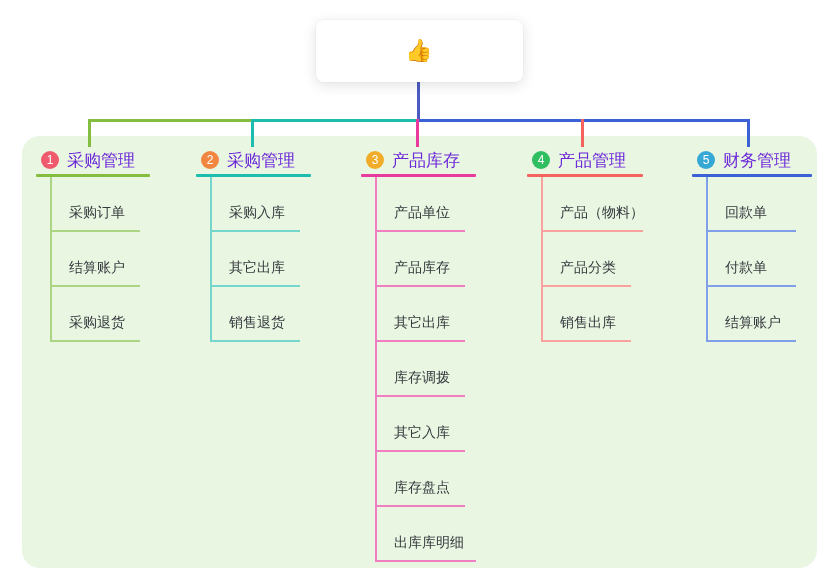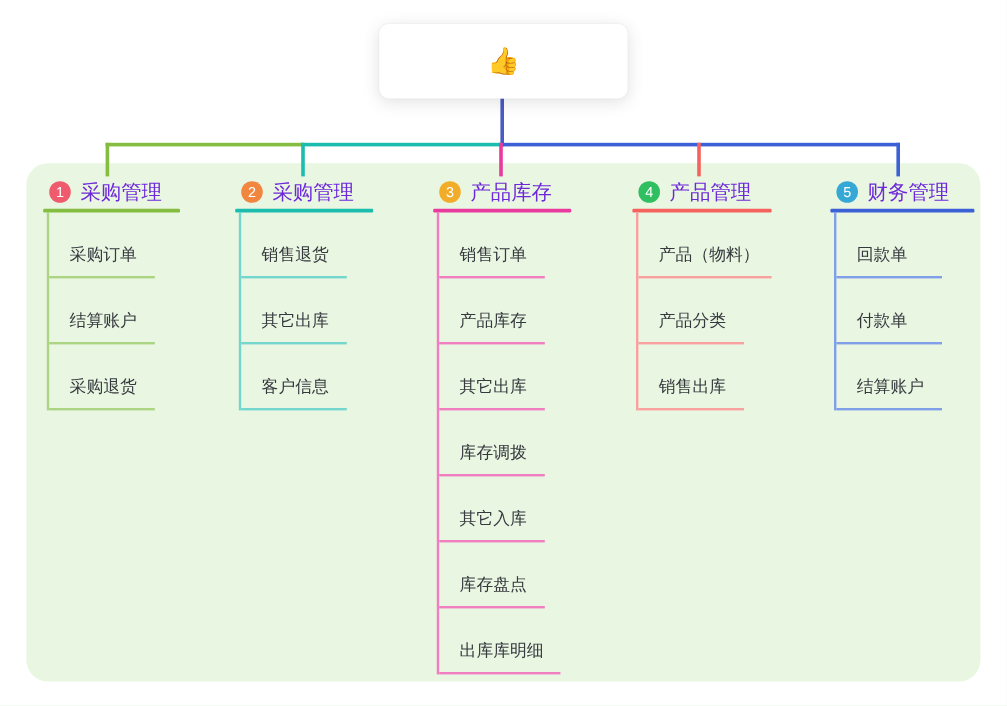--- a/index.html
+++ b/index.html
@@ -39,21 +39,21 @@
   .b2{left:361px;width:115px;}
   .b3{left:527px;width:116px;}
   .b4{left:692px;width:120px;}
   .branch-header{display:flex;align-items:center;gap:8px;height:28px;padding-left:5px;}
   .badge{
     width:18px;height:18px;border-radius:50%;flex:0 0 18px;
     color:#fff;font-size:12px;line-height:18px;text-align:center;background:var(--badge);
   }
   .branch-label{font-size:17px;color:#6d28d9;white-space:nowrap;}
   .branch-underline{height:3px;width:100%;background:var(--main);border-radius:1px;}
-  .branch-body{margin-left:3px;border-left:2px solid var(--light);}
+  .branch-body{margin-left:14px;border-left:2px solid var(--light);}
   .item{height:55px;display:flex;align-items:flex-end;}
   .item-inner{
     border-bottom:2px solid var(--light);
     padding:0 14px 8px 17px;font-size:14px;color:#35383d;
     min-width:57px;white-space:nowrap;
   }
 </style>
 </head>
 <body>
 
@@ -93,40 +93,40 @@
 </div>
 
 <div class="branch b1" style="--main: #1cbcae; --light: #74d6cc; --badge: #f0863f;">
   <div class="branch-header">
     <span class="badge">2</span>
     <span class="branch-label">采购管理</span>
   </div>
   <div class="branch-underline"></div>
   <div class="branch-body">
     <div class="item">
-        <span class="item-inner">销售退货</span>
+        <span class="item-inner">采购入库</span>
       </div>
     <div class="item">
         <span class="item-inner">其它出库</span>
       </div>
     <div class="item">
-        <span class="item-inner">客户信息</span>
+        <span class="item-inner">销售退货</span>
       </div>
   </div>
 </div>
 
 <div class="branch b2" style="--main: #e93a9e; --light: #f07ec1; --badge: #f1ad29;">
   <div class="branch-header">
     <span class="badge">3</span>
     <span class="branch-label">产品库存</span>
   </div>
   <div class="branch-underline"></div>
   <div class="branch-body">
     <div class="item">
-        <span class="item-inner">销售订单</span>
+        <span class="item-inner">产品单位</span>
       </div>
     <div class="item">
         <span class="item-inner">产品库存</span>
       </div>
     <div class="item">
         <span class="item-inner">其它出库</span>
       </div>
     <div class="item">
         <span class="item-inner">库存调拨</span>
       </div>

